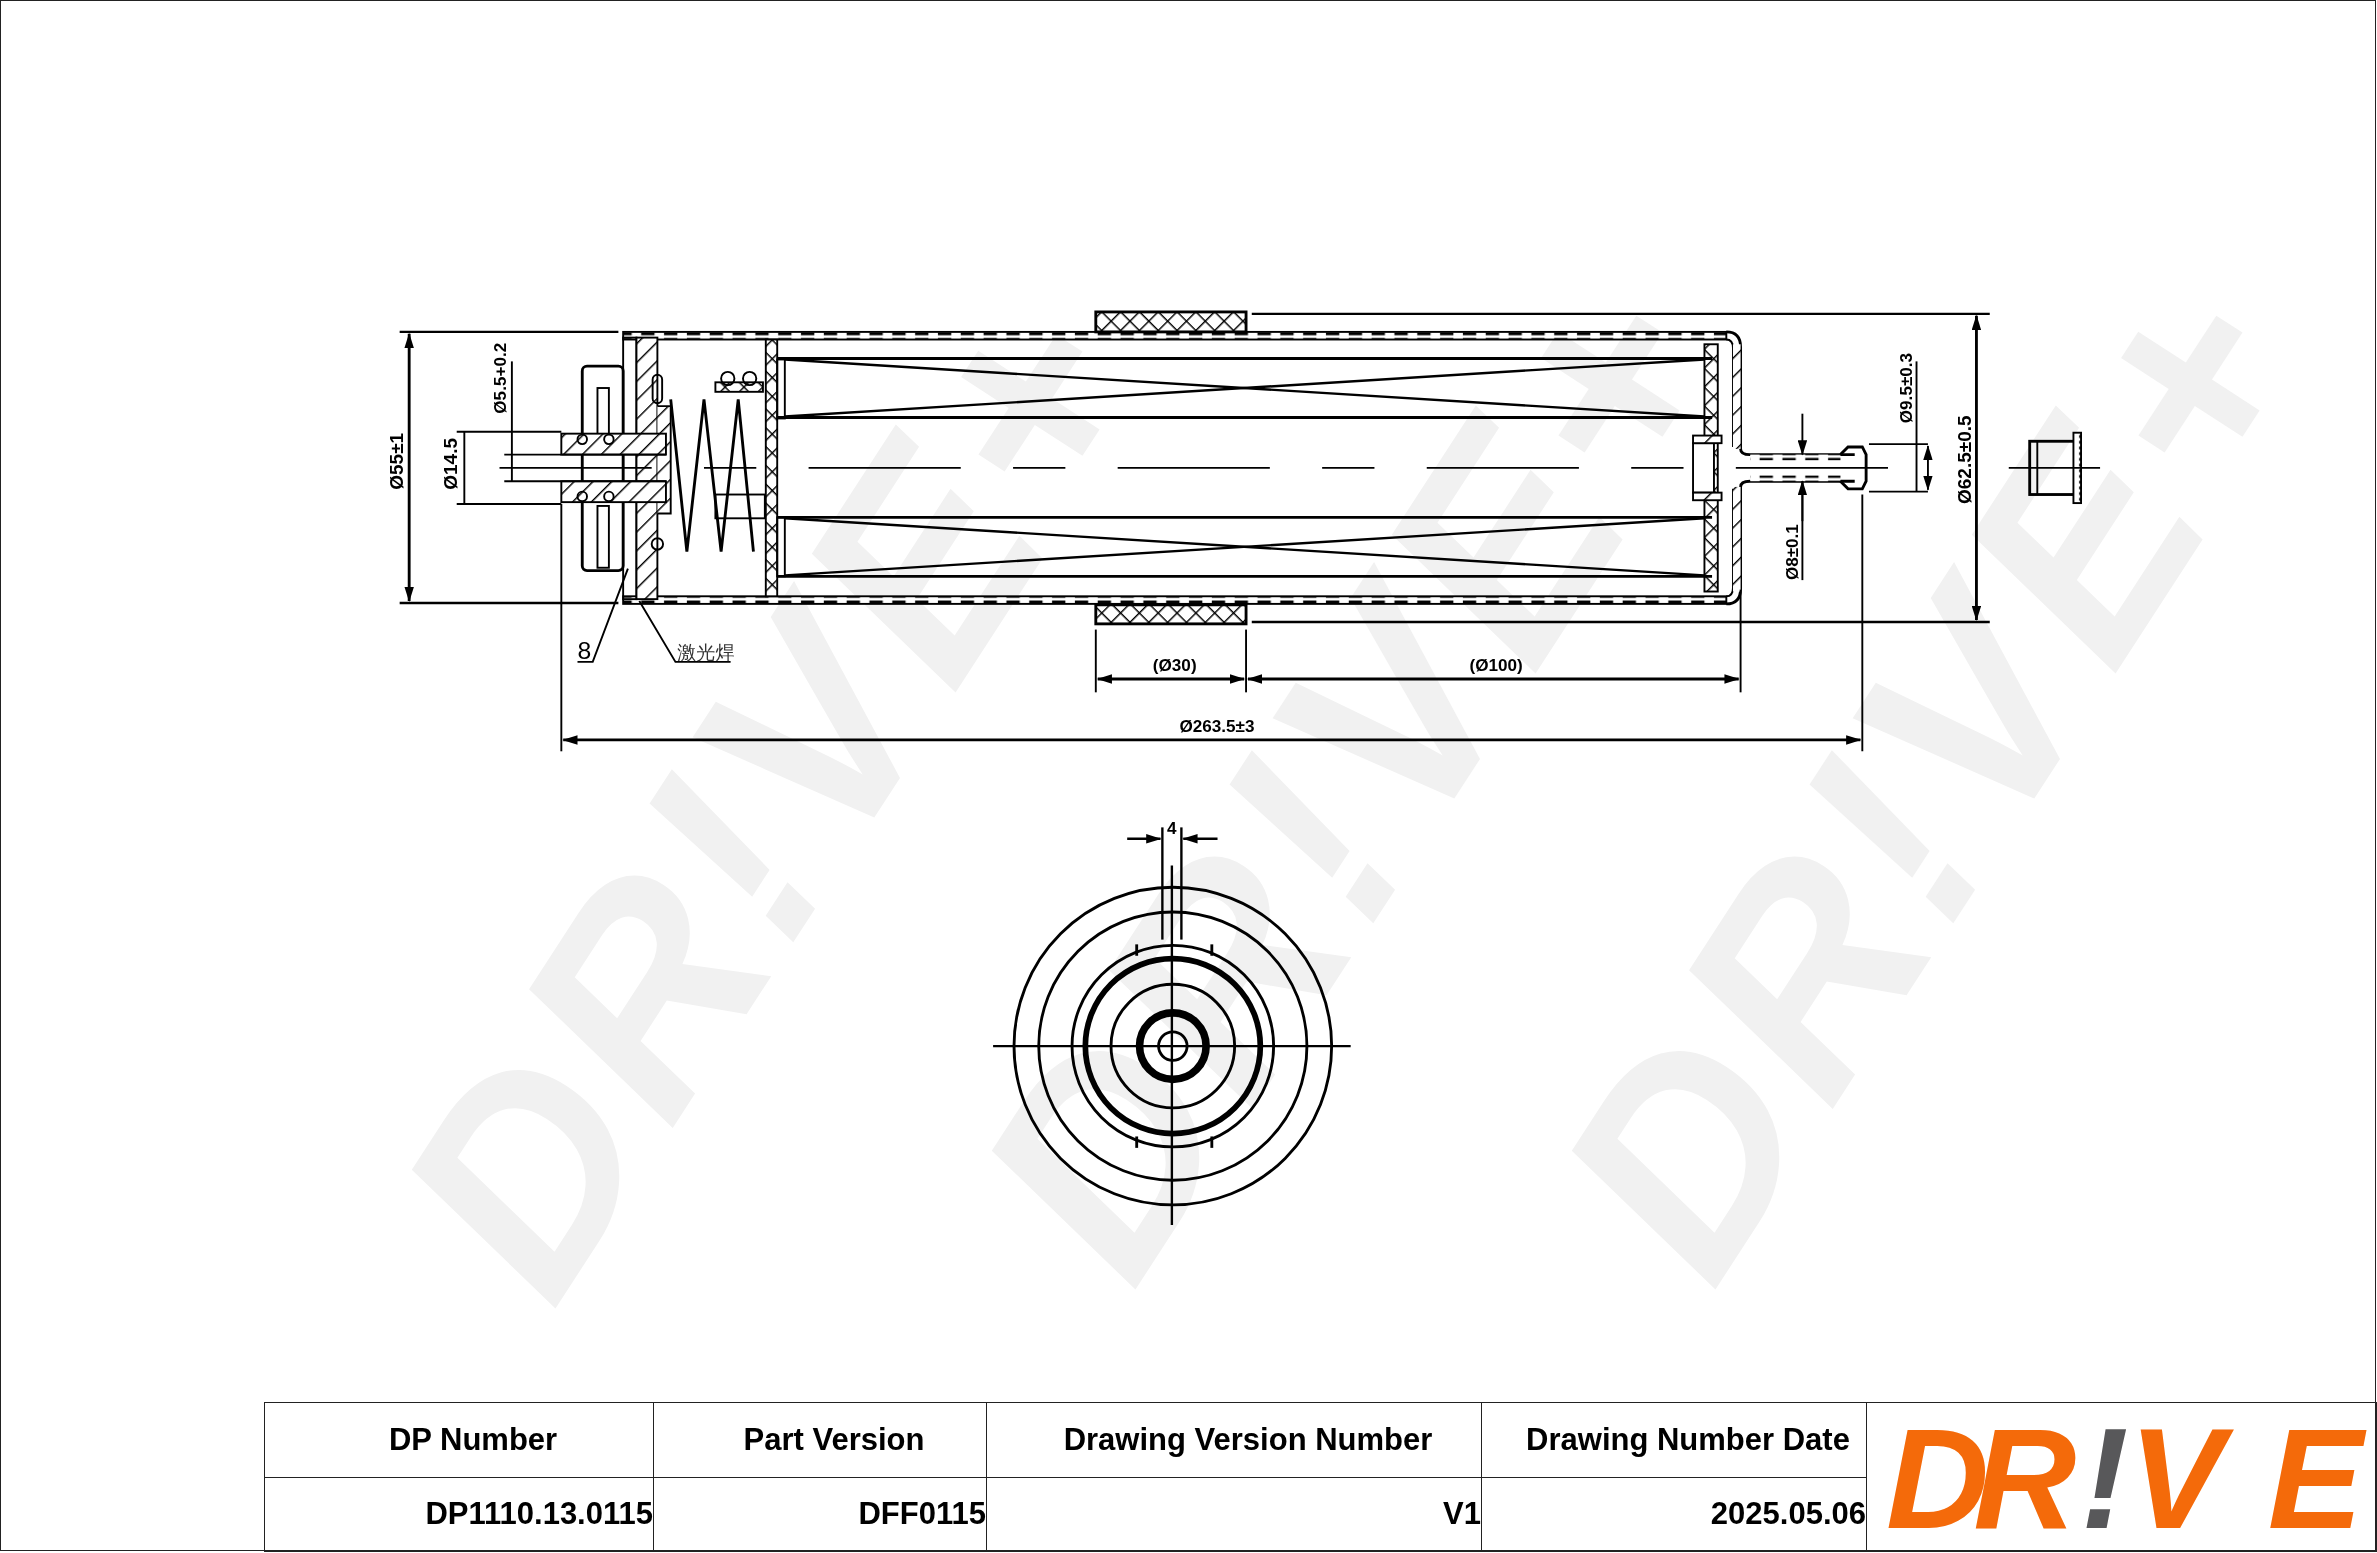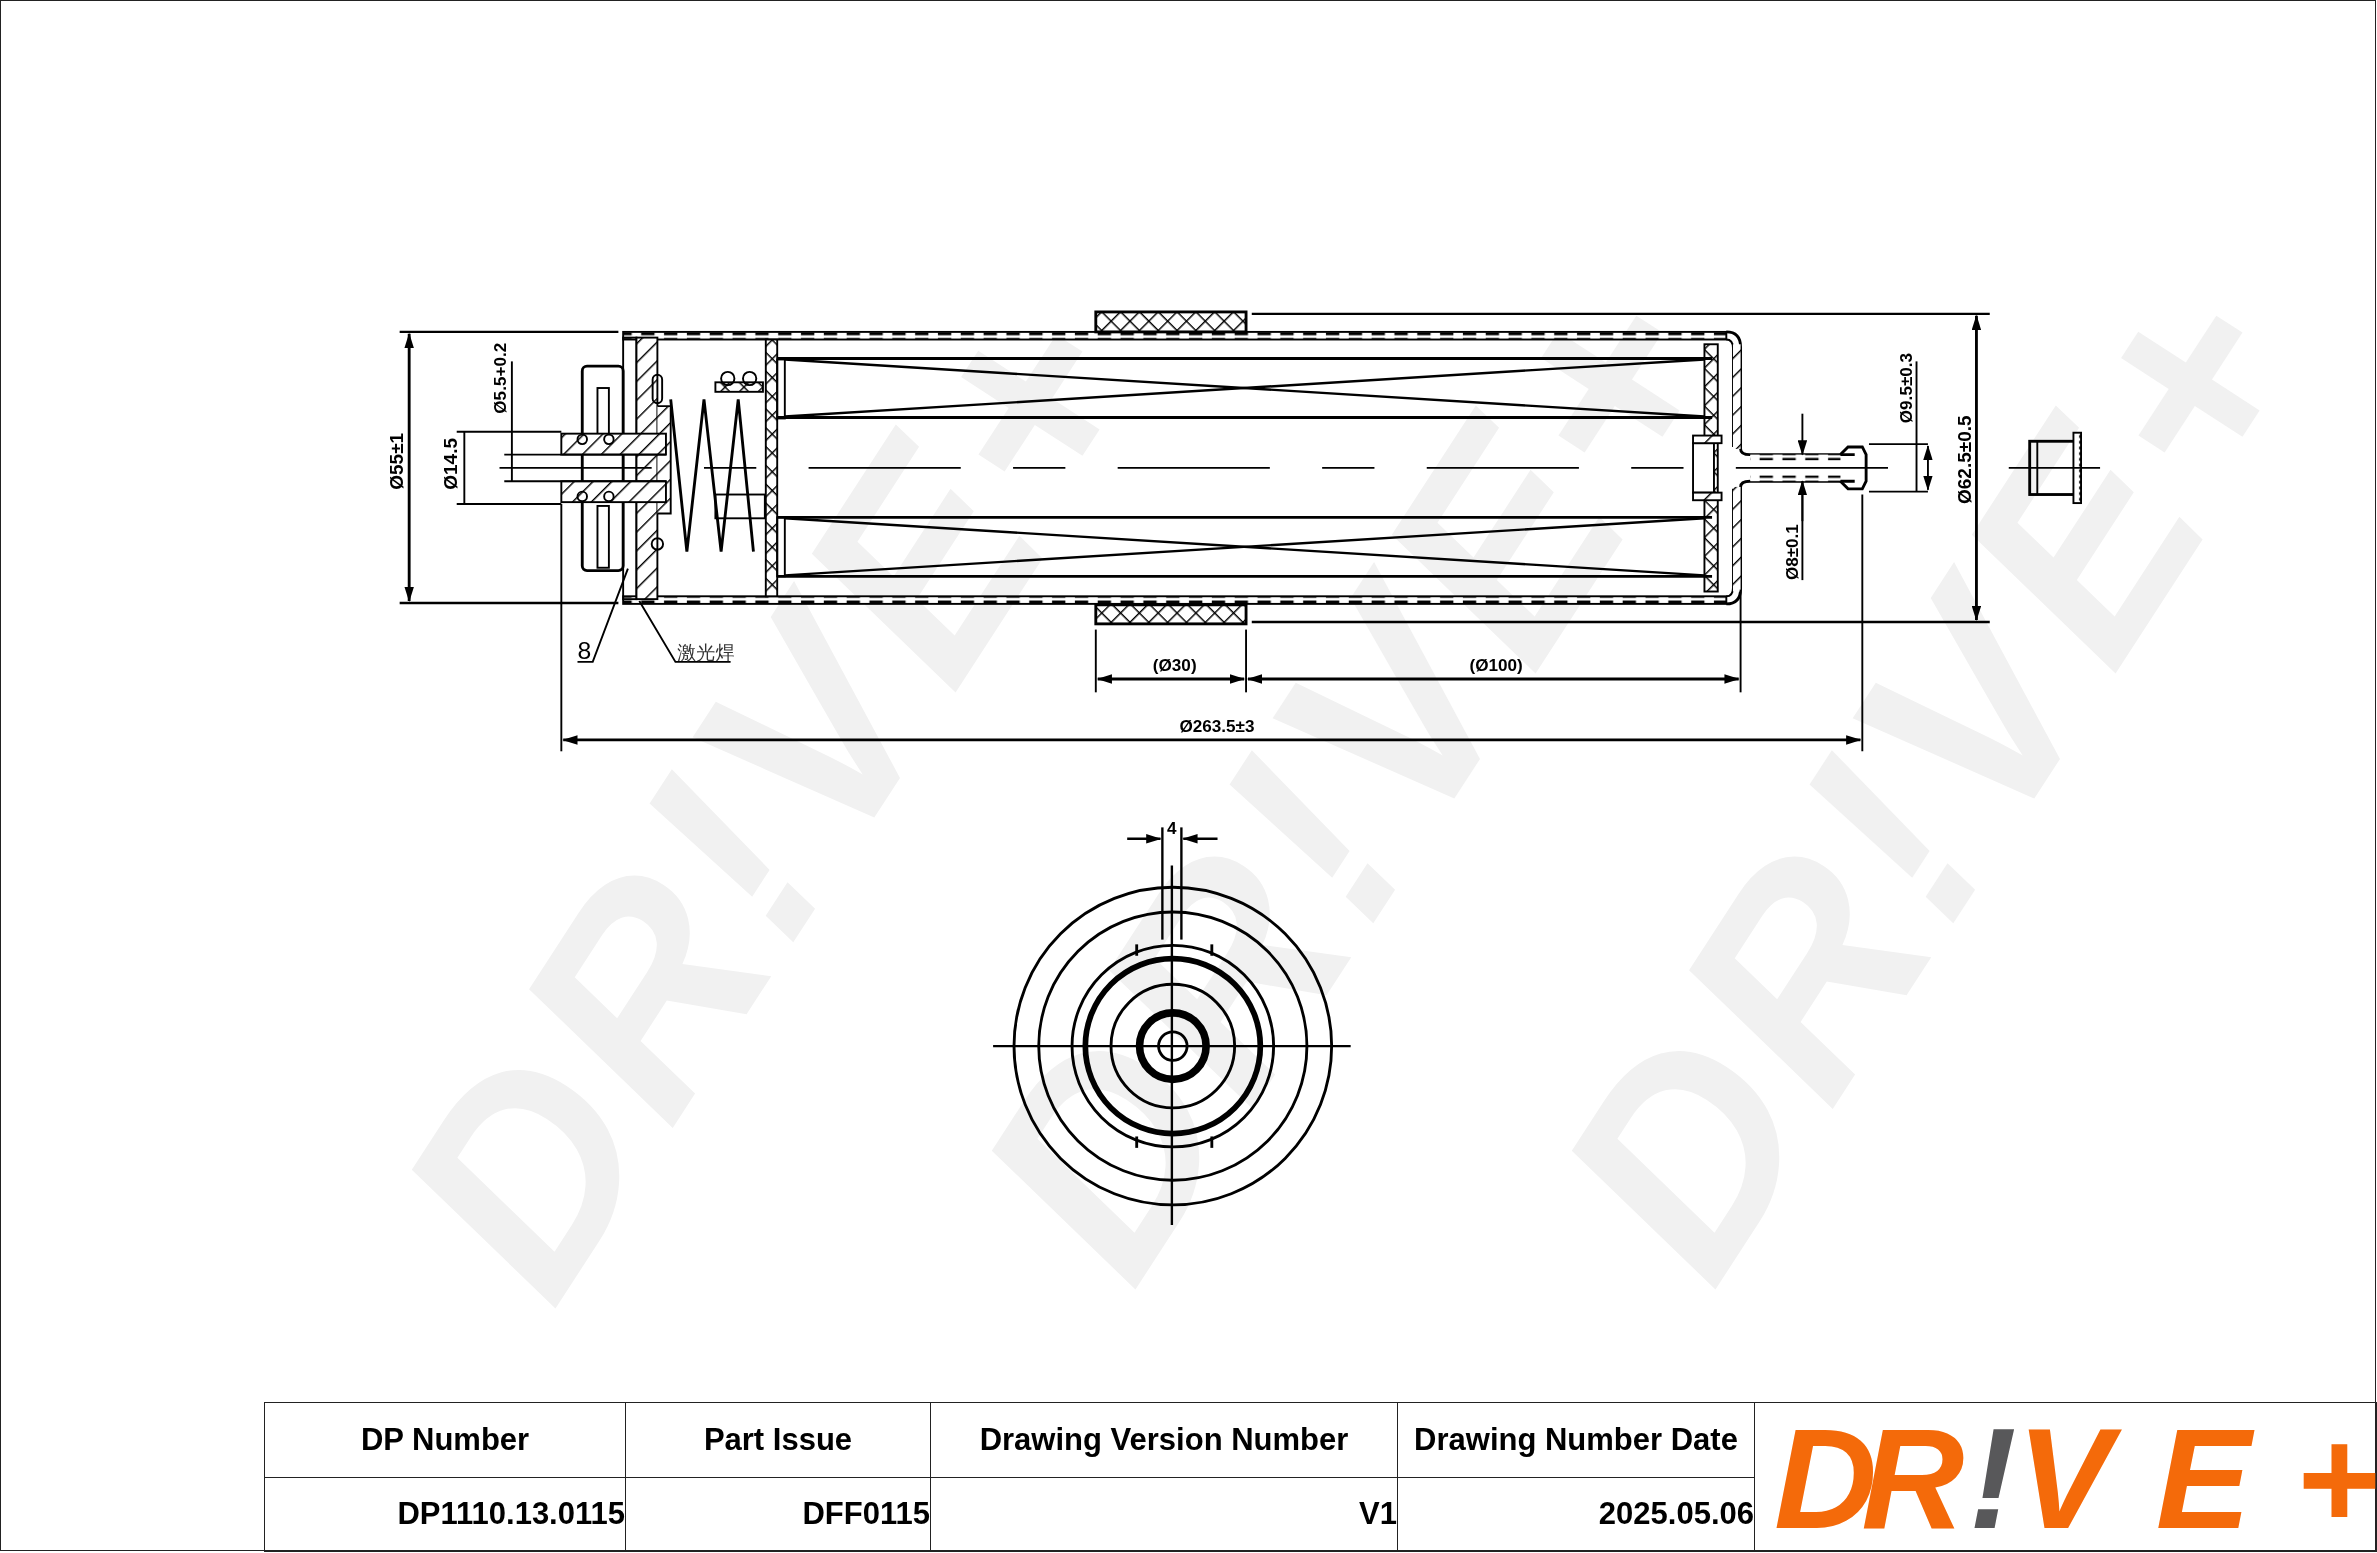--- a/index.html
+++ b/index.html
@@ -4,21 +4,21 @@
 <style>
   html, body { margin:0; padding:0; background:#ffffff; }
   body { width:2378px; height:1553px; position:relative; overflow:hidden; font-family:"Liberation Sans", sans-serif; }
   .frame { position:absolute; left:0; top:0; width:2374px; height:1549px; border:1.9px solid #222; }
   .drawing { position:absolute; left:0; top:0; width:2378px; height:1553px; }
   .wm { position:absolute; font-family:"Liberation Sans", sans-serif; font-weight:bold; font-style:italic;
         font-size:285px; color:#f1f1f1; transform-origin:left top; letter-spacing:9.5px; white-space:nowrap; }
   .tb { position:absolute; left:264px; top:1402px; width:2113px; height:150px; border-collapse:collapse; }
   .tb td { border:1.9px solid #222; text-align:center; vertical-align:middle; font-weight:bold; color:#000;
            font-family:"Liberation Sans", sans-serif; font-size:31px; padding:0; }
-  .tb .hdr td { height:73px; }
+  .tb .hdr td { height:73px;padding-left:28px; }
   .tb .val td { height:73px;text-align:right; }
   .logo-cell { position:relative; }
   .logo { position:absolute; left:19px; top:13.3px; width:609px; height:124px; }
   .dimtxt { font-family:"Liberation Sans", sans-serif; font-weight:bold; font-size:20px; fill:#000; }
 </style>
 </head>
 <body>
 
 <div class="wm" style="left:333px; top:1170px; transform:rotate(-57deg);">DR!VE+</div>
 <div class="wm" style="left:913px; top:1151px; transform:rotate(-57deg);">DR!VE+</div>
@@ -182,21 +182,21 @@
     <line x1="1242" y1="870" x2="1242" y2="988" stroke-width="2.5"></line>
     <line x1="1185" y1="882" x2="1220" y2="882" stroke-width="2.5" marker-end="url(#arr)"></line>
     <line x1="1280" y1="882" x2="1244" y2="882" stroke-width="2.5" marker-end="url(#arr)"></line>
   </g>
 </svg>
 
 <table class="tb">
   <tbody>
       <tr class="hdr">
     <td style="width:360px">DP Number</td>
-    <td style="width:304px">Part Issue</td>
+    <td style="width:304px">Part Version</td>
     <td style="width:466px">Drawing Version Number</td>
     <td style="width:356px">Drawing Number Date</td>
     <td class="logo-cell" rowspan="2">
       <svg class="logo" viewBox="0 0 640 130" xmlns="http://www.w3.org/2000/svg" style="font-size:33px">
         <text x="0" y="118" font-family="Liberation Sans, sans-serif" font-weight="bold" font-style="italic" font-size="150" fill="#f46a0a" textLength="200">DR</text>
         <text x="205" y="118" font-family="Liberation Sans, sans-serif" font-weight="bold" font-style="italic" font-size="150" fill="#58585a">!</text>
         <text x="255" y="118" font-family="Liberation Sans, sans-serif" font-weight="bold" font-style="italic" font-size="150" fill="#f46a0a" textLength="380">VE+</text>
       </svg>
     </td>
   </tr>

